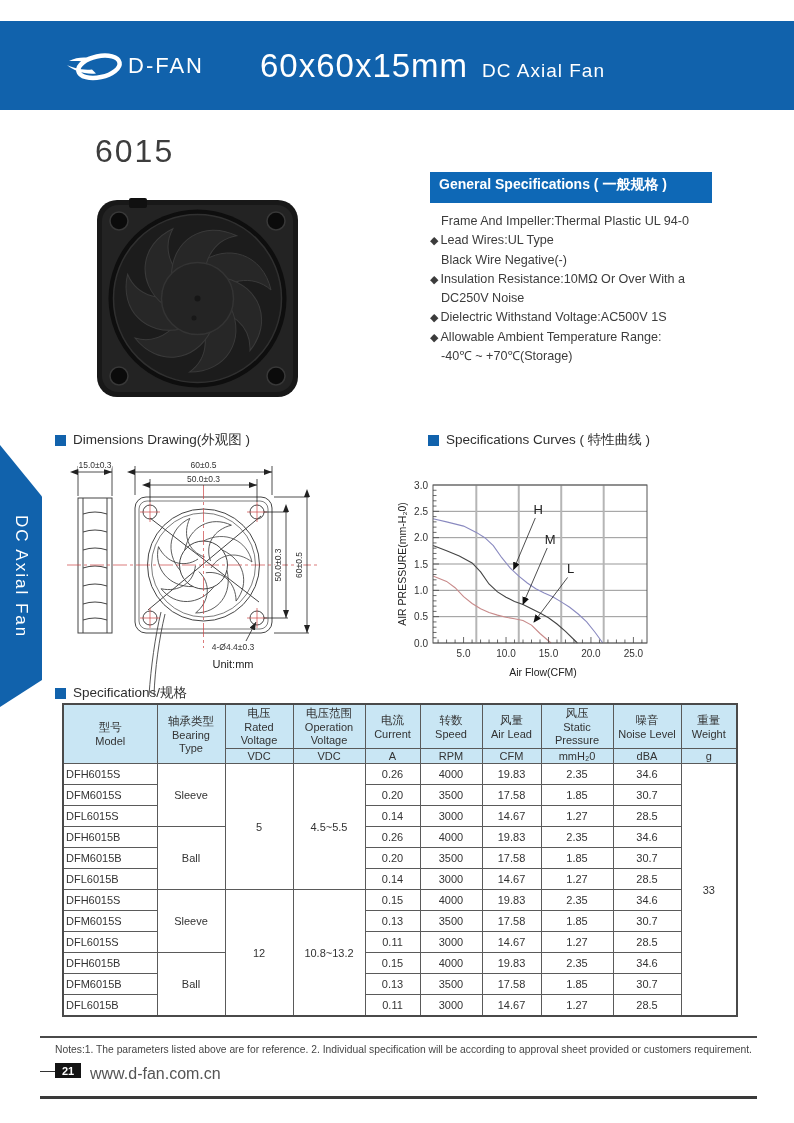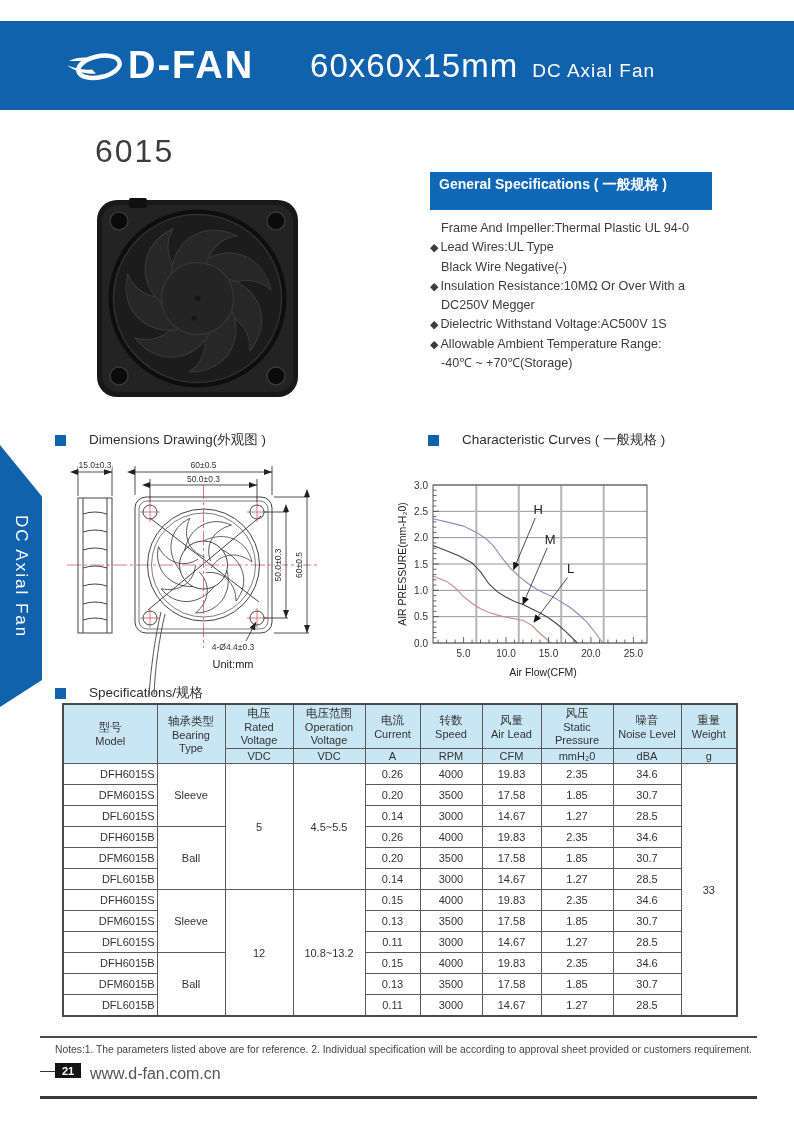--- a/index.html
+++ b/index.html
@@ -3,54 +3,54 @@
 <meta charset="utf-8">
 <style>
   * { margin:0; padding:0; box-sizing:border-box; }
   html,body { width:794px; height:1123px; }
   body { position:relative; background:#fff; font-family:"Liberation Sans",sans-serif; overflow:hidden; color:#333; }
   .abs { position:absolute; }
 
   
   .topbar { position:absolute; left:0; top:21px; width:794px; height:89px; background:#1162ac; display:flex; align-items:center; }
   .logo { display:flex; align-items:center; margin-left:66px; }
-  .brand { color:#fff; font-size:38px; font-weight:bold; letter-spacing:2px; margin-left:4px; }
+  .brand { color:#fff; font-size:22px; font-weight:normal; letter-spacing:2px; margin-left:4px; }
   .titlegrp { display:flex; align-items:baseline; margin-left:56px; color:#fff; }
   .t-size { font-size:33px; letter-spacing:1px; }
   .t-prod { font-size:19px; margin-left:14px; letter-spacing:1px; }
 
   
   .side-tab { position:absolute; left:0; top:443px; width:42px; height:268px; background:#1162ac;
     clip-path:polygon(0 0.7%, 100% 20%, 100% 88.4%, 0 98.5%); display:flex; align-items:center; justify-content:center; }
   .side-tab span { writing-mode:vertical-rl; color:#fff; font-size:17px; letter-spacing:2px; }
 
   .model-no { position:absolute; left:95px; top:133px; width:205px; text-align:left; font-size:32px; font-weight:500; color:#3d3d3d; letter-spacing:2px; }
 
   .fan-photo { position:absolute; left:95px; top:196px; }
 
   
   .gspec { position:absolute; left:430px; top:172px; width:282px; }
-  .gspec-title { height:38px; background:#0e68b6; color:#fff; font-size:14px; font-weight:bold; line-height:25px; padding-left:9px; }
+  .gspec-title { height:31px; background:#0e68b6; color:#fff; font-size:14px; font-weight:bold; line-height:25px; padding-left:9px; }
   .gspec-list { margin-top:9px; font-size:12.6px; color:#3c3c3c; }
   .spec-line { line-height:19.3px; white-space:nowrap; }
   .spec-line .blt { font-size:11px; margin-right:2px; }
   .spec-line.cont { padding-left:11px; }
 
   
-  .sec-title { position:absolute; display:flex; align-items:center; font-size:13.5px; color:#2e2e2e;gap:16px; }
+  .sec-title { position:absolute; display:flex; align-items:center; font-size:13.5px; color:#2e2e2e; }
   .sec-sq { width:11px; height:11px; background:#1162ac; margin-right:7px; flex:0 0 auto; }
 
   
   .spec-table { position:absolute; left:62px; top:703px; border-collapse:collapse; table-layout:fixed; width:674px; border:2px solid #4a4a4a; }
   .spec-table th, .spec-table td { border:1px solid #5a5a5a; font-size:11px; font-weight:normal; text-align:center; color:#333; padding:1px 2px; }
   .spec-table thead th { background:#c9e6f4; }
   .spec-table .hd-zh { font-size:11.5px; }
   .spec-table .hd-en { font-size:11px; line-height:1.2; }
   .spec-table tbody td { height:21px; }
-  .spec-table td.model-cell { text-align:right; }
+  .spec-table td.model-cell { text-align:left; }
 
   .rule-top { position:absolute; left:40px; top:1036px; width:717px; height:2px; background:#4a4a4a; }
   .rule-bottom { position:absolute; left:40px; top:1096px; width:717px; height:3px; background:#3a3a3a; }
   .notes { position:absolute; left:55px; top:1044px; width:700px; font-size:10.3px; color:#454545; }
   .page-tick { position:absolute; left:40px; top:1071px; width:15px; height:1px; background:#333; }
   .page-badge { position:absolute; left:55px; top:1063px; width:26px; height:15px; background:#141414; color:#fff; font-size:11px; font-weight:bold; text-align:center; line-height:17px; }
   .site { position:absolute; left:90px; top:1065px; font-size:16px; color:#555; }
 
   svg text { font-family:"Liberation Sans",sans-serif; }
   .dtxt { font-size:8.5px; fill:#333; paint-order:stroke; stroke:#fff; stroke-width:2.5px; }
@@ -112,34 +112,34 @@
     <circle cx="181" cy="180" r="9" fill="#0b0b0b" stroke="#383838" stroke-width="1.5"></circle>
   </svg>
 
   <section class="gspec">
     <div class="gspec-title">General Specifications ( 一般规格 )</div>
     <div class="gspec-list" id="gspec-list">
         <div class="spec-line cont"><span>Frame And Impeller:Thermal Plastic UL 94-0</span></div>
         <div class="spec-line"><span class="blt">◆</span><span>Lead Wires:UL Type</span></div>
         <div class="spec-line cont"><span>Black Wire Negative(-)</span></div>
         <div class="spec-line"><span class="blt">◆</span><span>Insulation Resistance:10MΩ Or Over With a</span></div>
-        <div class="spec-line cont"><span>DC250V Megger</span></div>
+        <div class="spec-line cont"><span>DC250V Noise</span></div>
         <div class="spec-line"><span class="blt">◆</span><span>Dielectric Withstand Voltage:AC500V 1S</span></div>
         <div class="spec-line"><span class="blt">◆</span><span>Allowable Ambient Temperature Range:</span></div>
         <div class="spec-line cont"><span>-40℃ ~ +70℃(Storage)</span></div>
       </div>
   </section>
 
   <div class="sec-title" style="left:55px; top:431px;">
     <span class="sec-sq"></span>
     <span>Dimensions Drawing(外观图 )</span>
   </div>
   <div class="sec-title" style="left:428px; top:431px;">
     <span class="sec-sq"></span>
-    <span>Characteristic Curves ( 一般规格 )</span>
+    <span>Specifications Curves ( 特性曲线 )</span>
   </div>
   <div class="sec-title" style="left:55px; top:684px;">
     <span class="sec-sq"></span>
     <span>Specifications/规格</span>
   </div>
 
   <svg class="abs" style="left:55px; top:452px;" width="330" height="250" viewBox="0 0 330 250">
     <defs>
       <marker id="arr" markerWidth="9" markerHeight="8" refX="8" refY="3" orient="auto" markerUnits="userSpaceOnUse">
         <path d="M0,0 L8,3 L0,6 Z" fill="#222"></path>

